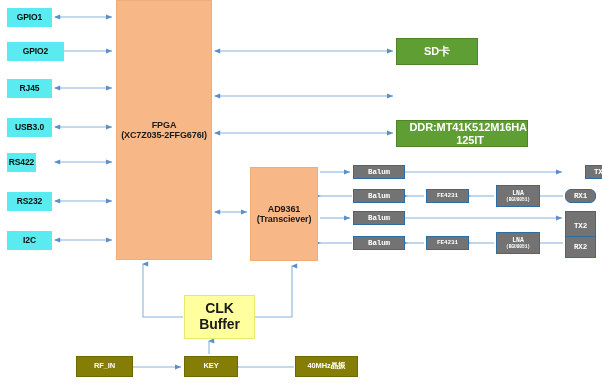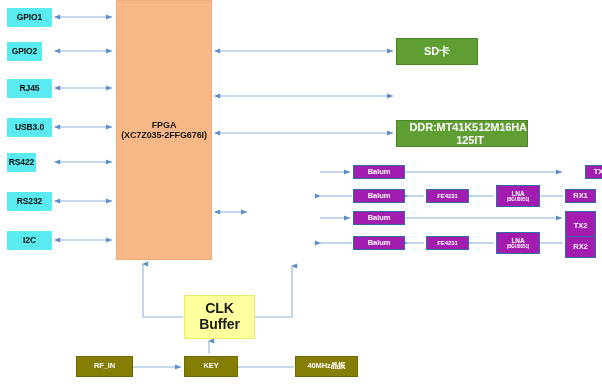--- a/index.html
+++ b/index.html
@@ -48,25 +48,26 @@
     border: 0.5px solid #f4ac77;
   }
   .box-green {
     background: #5f9e32;
     color: #ffffff;
     font-size: 11px;
     font-weight: bold;
     border: 0.6px solid #4d8429;
   }
   .box-blue {
-    background: #a21caf;
+    background: #737373;
     color: #ffffff;
     font-size: 7.5px;
     font-weight: bold;
     border: 0.6px solid #2e6da4;
+    font-family: Liberation Mono, monospace;
   }
   .box-blue-sm {
     font-size: 6px;
   }
   .box-yellow {
     background: #ffff9e;
     color: #1a1a1a;
     font-size: 14px;
     border: 0.6px solid #e8e86a;
   }
@@ -138,50 +139,56 @@
 
       <line x1="209" y1="354" x2="209" y2="341" marker-end="url(#ar-u)"></line>
 
       <line x1="133" y1="367" x2="181" y2="367" marker-end="url(#ar-r)"></line>
 
       <line x1="294" y1="367" x2="238" y2="367" marker-end="url(#ar-l)"></line>
     </g>
   </svg>
 
   <div class="box box-cyan" style="left:7px;  top:8px;   width:45px; height:19px;">GPIO1</div>
-  <div class="box box-cyan" style="left:7px;  top:42px;  width:35px; height:19px;">GPIO2</div>
+  <div class="box box-cyan" style="left:7px;  top:42px;  width:57px; height:19px;">GPIO2</div>
   <div class="box box-cyan" style="left:7px;  top:79px;  width:45px; height:19px;">RJ45</div>
   <div class="box box-cyan" style="left:7px;  top:118px; width:45px; height:19px;text-align:right;">USB3.0</div>
   <div class="box box-cyan" style="left:7px;  top:153px; width:29px; height:19px;">RS422</div>
   <div class="box box-cyan" style="left:7px;  top:192px; width:45px; height:19px;">RS232</div>
   <div class="box box-cyan" style="left:7px;  top:231px; width:45px; height:19px;">I2C</div>
 
   <div class="box box-orange" style="left:116px; top:0px; width:96px; height:260px;align-items:center;">
     <span class="stack">
       <span>FPGA</span>
       <span>(XC7Z035-2FFG676I)</span>
     </span>
   </div>
 
   <div class="box box-green" style="left:396px; top:38px;  width:82px;  height:27px;">SD卡</div>
   <div class="box box-green" style="left:396px; top:120px; width:132px; height:27px;padding-left:16px;">DDR:MT41K512M16HA-125IT</div>
 
+  <div class="box box-orange" style="left:250px; top:167px; width:68px; height:94px;">
+    <span class="stack">
+      <span>AD9361</span>
+      <span>(Transciever)</span>
+    </span>
+  </div>
 
   <div class="box box-blue" style="left:353px; top:165px; width:52px; height:14px;">Balum</div>
   <div class="box box-blue" style="left:565px; top:165px; width:31px; height:14px;margin-left:20px;">TX1</div>
 
   <div class="box box-blue" style="left:353px; top:189px; width:52px; height:14px;">Balum</div>
   <div class="box box-blue box-blue-sm" style="left:426px; top:189px; width:43px; height:14px;">FE4231</div>
   <div class="box box-blue" style="left:496px; top:185px; width:44px; height:22px;">
     <span class="stack">
       <span class="lna-line1">LNA</span>
       <span class="lna-line2">(BGU8051)</span>
     </span>
   </div>
-  <div class="box box-blue" style="left:565px; top:189px; width:31px; height:14px;">RX1</div>
+  <div class="box box-blue" style="left:565px; top:189px; width:31px; height:14px;border-radius:6px;">RX1</div>
 
   <div class="box box-blue" style="left:353px; top:211px; width:52px; height:14px;">Balum</div>
   <div class="box box-blue" style="left:565px; top:211px; width:31px; height:30px;">TX2</div>
 
   <div class="box box-blue" style="left:353px; top:236px; width:52px; height:14px;">Balum</div>
   <div class="box box-blue box-blue-sm" style="left:426px; top:236px; width:43px; height:14px;">FE4231</div>
   <div class="box box-blue" style="left:496px; top:232px; width:44px; height:22px;">
     <span class="stack">
       <span class="lna-line1">LNA</span>
       <span class="lna-line2">(BGU8051)</span>

